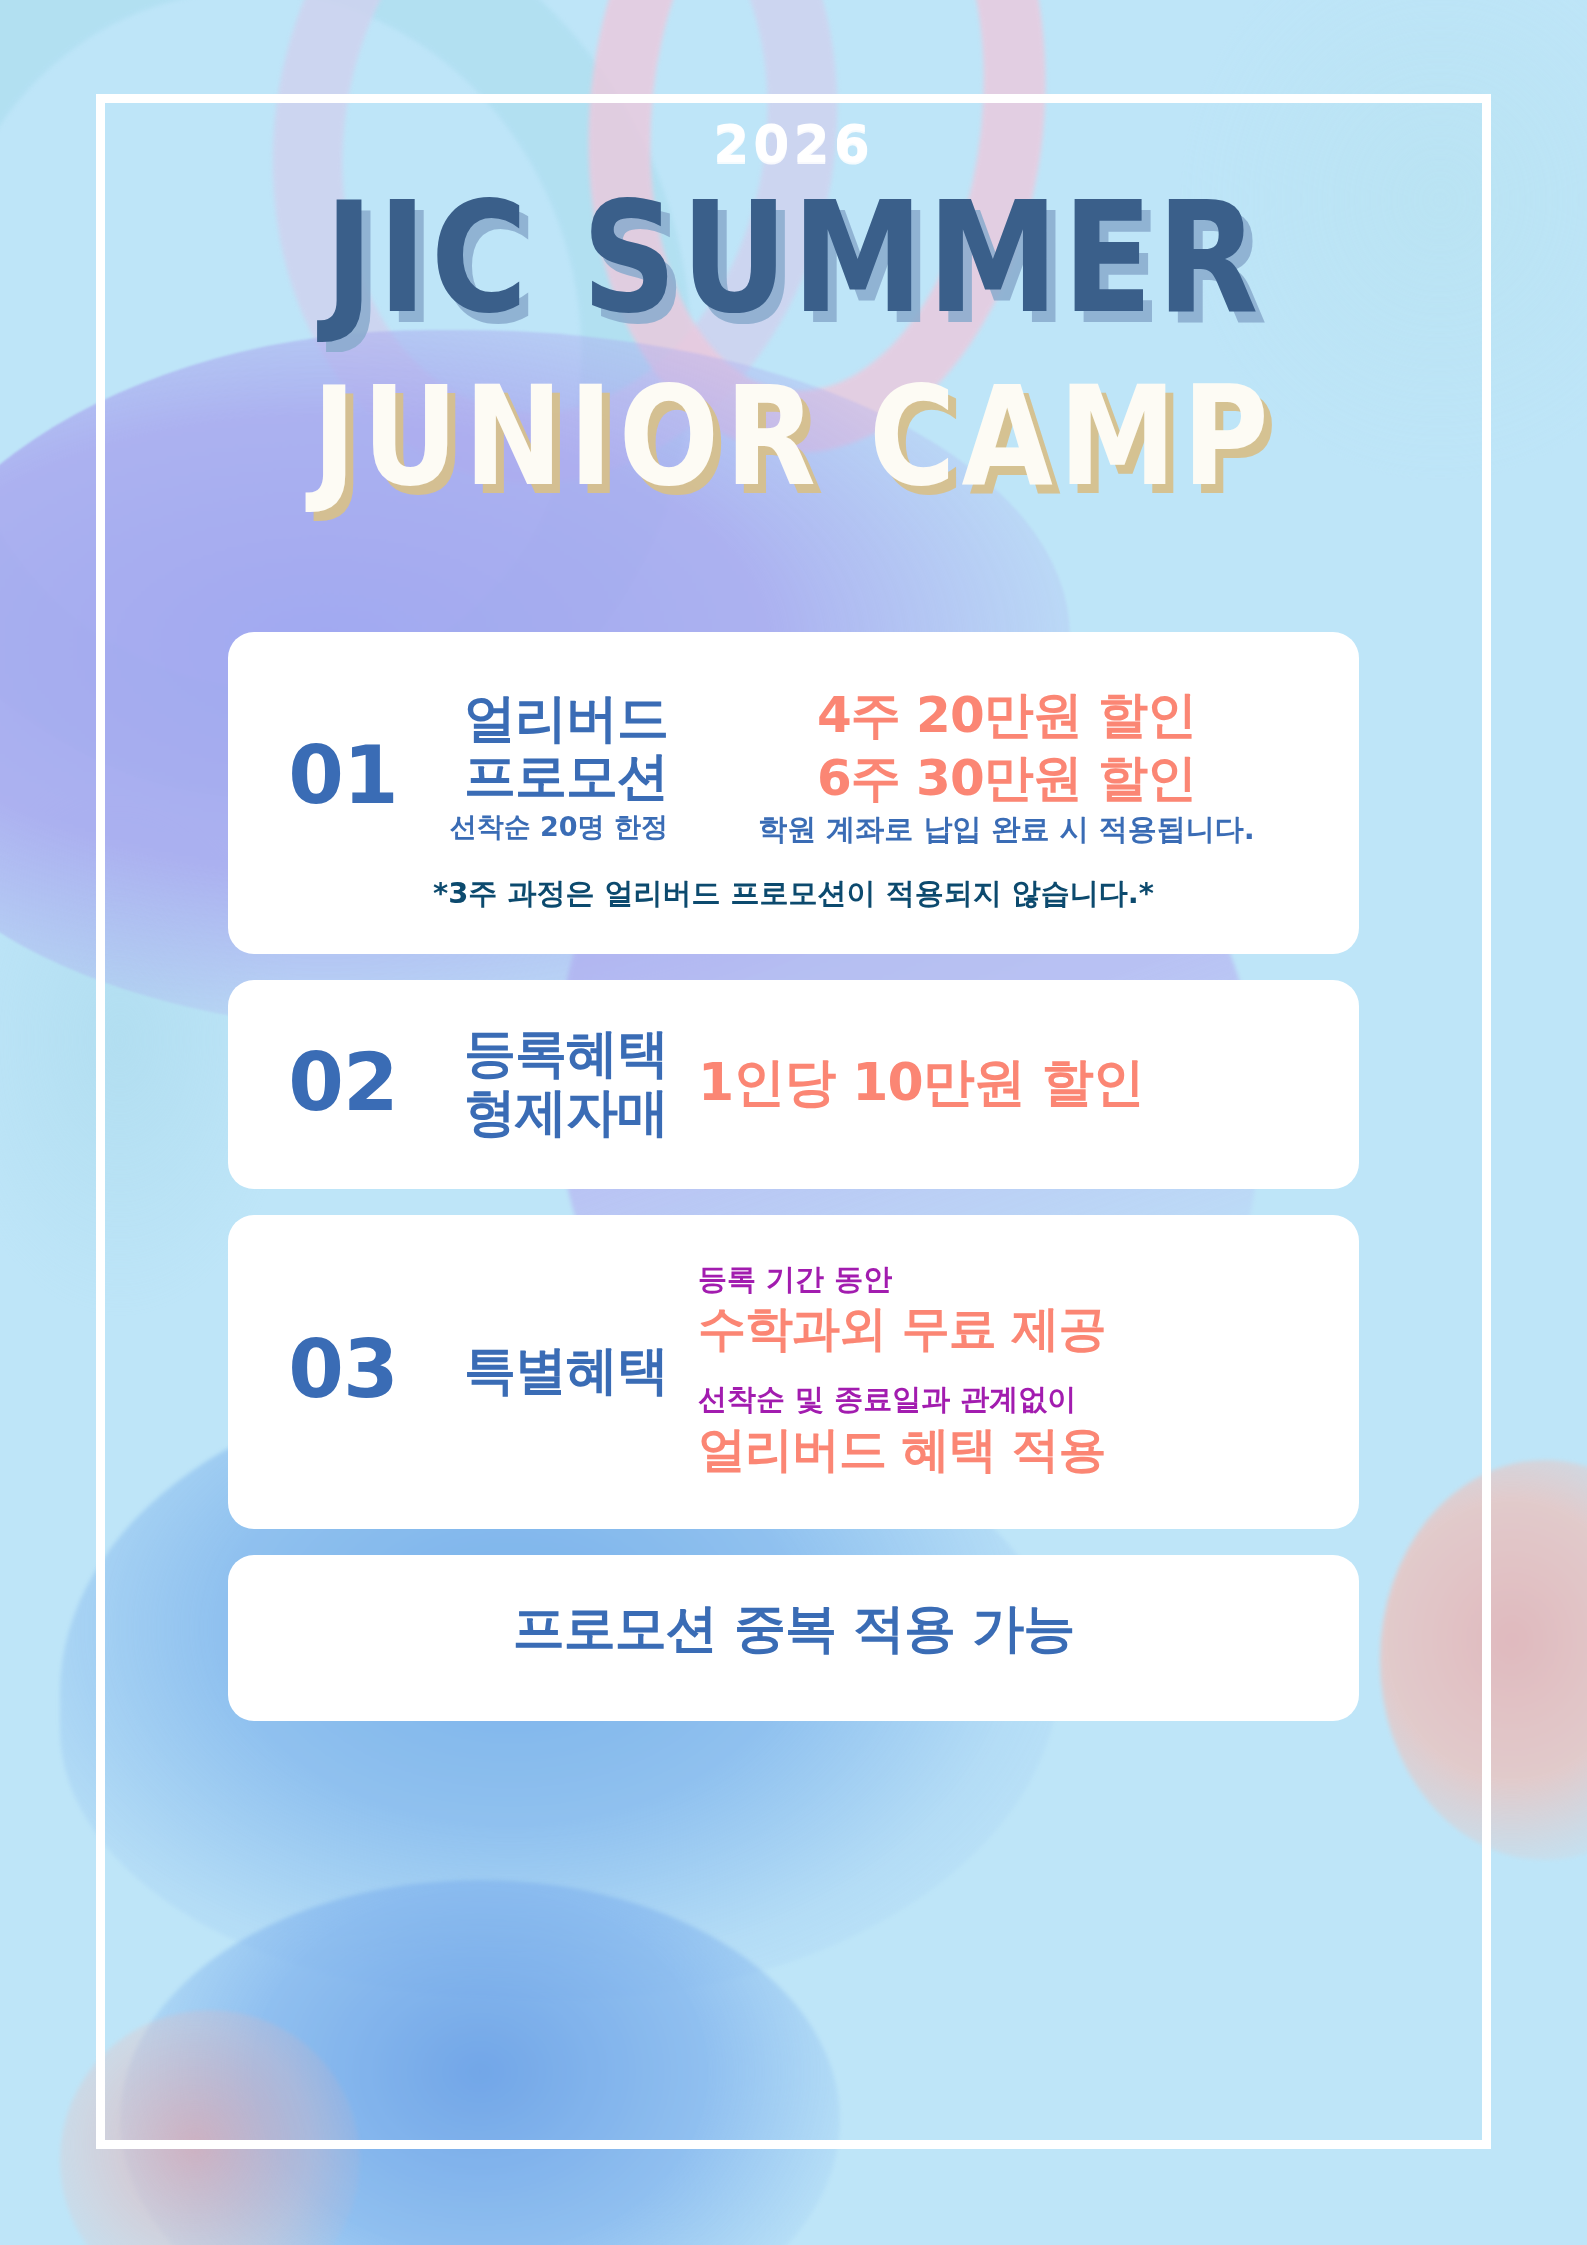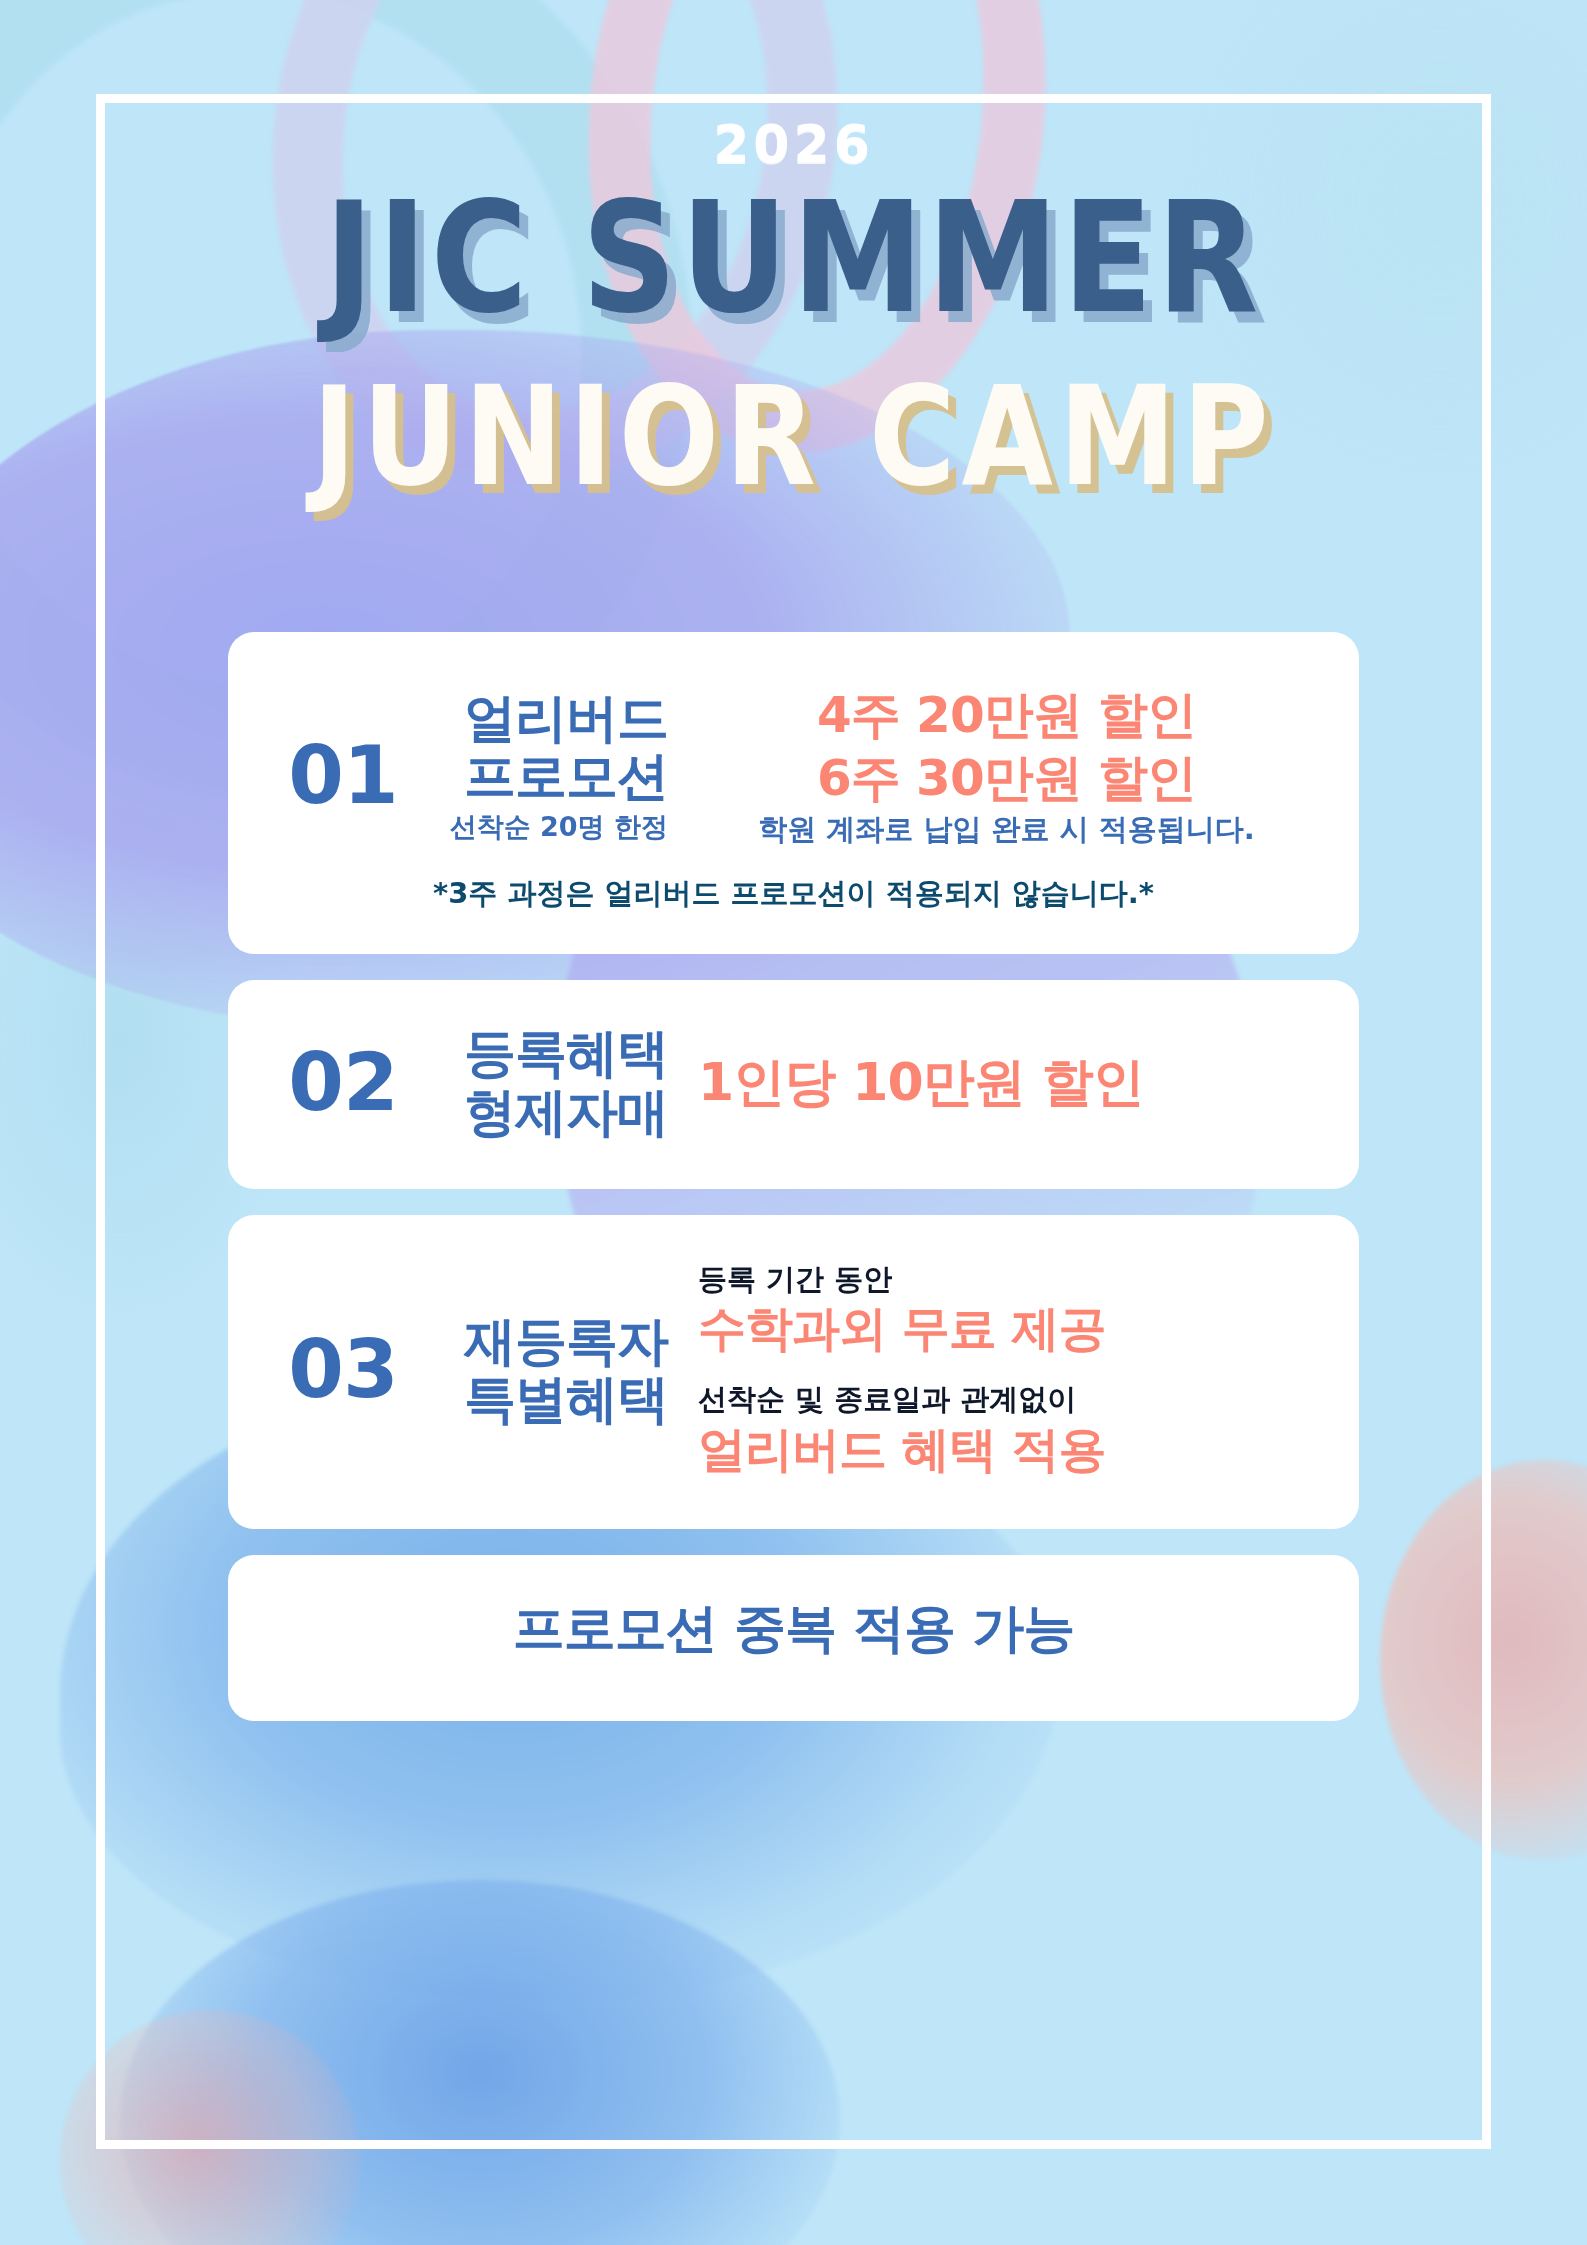--- a/index.html
+++ b/index.html
@@ -195,21 +195,21 @@
     font-weight:700;
     font-size:29px;
     color:#3a6cb5;
     line-height:1.32;
     white-space:nowrap;
   }
   .v-small-red{
     font-family:"DejaVu Sans",sans-serif;
     font-weight:700;
     font-size:29px;
-    color:#0f172a;
+    color:#a21caf;
     line-height:1.3;
     white-space:nowrap;
   }
   .card-note{
     font-family:"DejaVu Sans",sans-serif;
     font-weight:700;
     font-size:29px;
     color:#0c4a6e;
     text-align:center;
     white-space:nowrap;
@@ -305,21 +305,20 @@
       <div class="value-col">
         <div class="v-big">1인당 10만원 할인</div>
       </div>
     </div>
   </div>
 
   <div class="card card3">
     <div class="card-row">
       <div class="num">03</div>
       <div class="label-col">
-        <div class="label-main">재등록자</div>
         <div class="label-main">특별혜택</div>
       </div>
       <div class="value-col">
         <div class="grp">
           <div class="v-small-red">등록 기간 동안</div>
           <div class="v-big">수학과외 무료 제공</div>
         </div>
         <div class="grp">
           <div class="v-small-red">선착순 및 종료일과 관계없이</div>
           <div class="v-big">얼리버드 혜택 적용</div>

